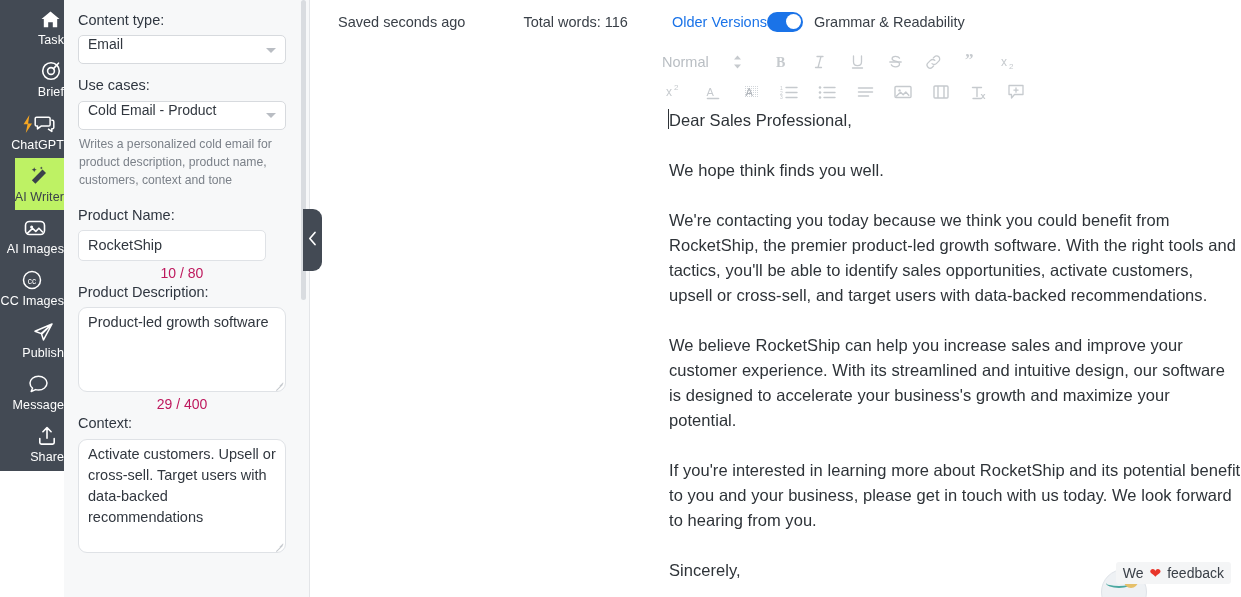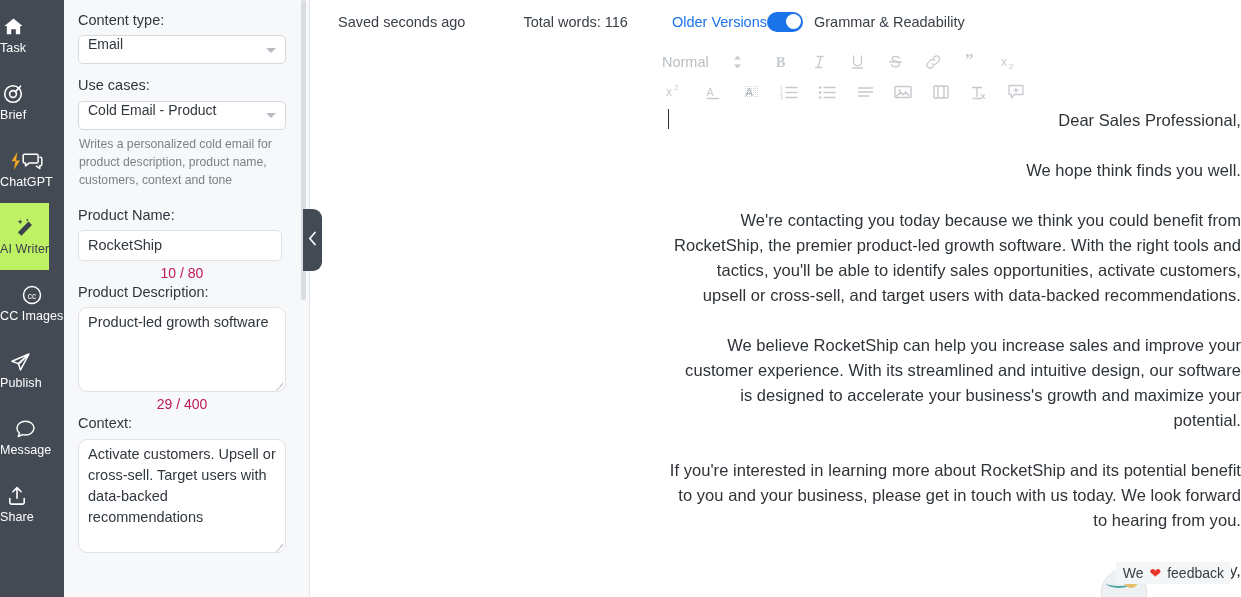--- a/index.html
+++ b/index.html
@@ -15,25 +15,25 @@
     position: relative;
     width: 1241px; height: 597px;
     display: flex;
     overflow: hidden;
   }
 
   
   .rail {
     width: 64px;
     min-width: 64px;
-    height: 597px;
+    height: 471px;
     background: #434a54;
     display: flex;
     flex-direction: column;
-    align-items: flex-start;
+    align-items: flex-end;
     padding-top: 2px;
     position: relative;
     z-index: 5;
   }
   .rail-item {
     height: 67px;
     display: flex;
     flex-direction: column;
     align-items: center;
     justify-content: center;
@@ -119,21 +119,21 @@
     border-top: 5px solid #b9bdc3;
   }
   .helper-text {
     font-size: 12.2px;
     color: #7b8189;
     line-height: 1.47;
     margin: -7px 0 17px 1px;
     max-width: 196px;
   }
   .text-input {
-    width: 204px;
+    width: 188px;
     height: 31px;
     background: #ffffff;
     border: 1px solid #dfe2e6;
     border-radius: 5px;
     padding: 0 9px;
     font-size: 14.5px;
     color: #31373f;
     font-family: "Liberation Sans", sans-serif;
     outline: none;
     display: block;
@@ -192,21 +192,20 @@
     z-index: 20;
   }
 
   
   .editor {
     flex: 1;
     height: 597px;
     position: relative;
     background: #ffffff;
     overflow: hidden;
-    text-align: right;
   }
   .topbar {
     height: 43px;
     display: flex;
     align-items: center;
     padding: 0 0 0 28px;
     gap: 0;
     font-size: 14.5px;
     color: #3a4048;
   }
@@ -373,20 +372,30 @@
       <span class="rail-ico">
         <svg width="22" height="20" viewBox="0 0 22 20">
           <path d="M14.5 3.6 18 7.1 7.4 17.7 3.9 14.2z" fill="currentColor"></path>
           <path d="M6.2 1.3l.7 1.8 1.8.7-1.8.7-.7 1.8-.7-1.8L3.7 3.8l1.8-.7z" fill="currentColor"></path>
           <path d="M13.3 0.5l.4 1.1 1.1.4-1.1.4-.4 1.1-.4-1.1-1.1-.4 1.1-.4z" fill="currentColor"></path>
         </svg>
       </span>
       <span class="rail-label">AI Writer</span>
     </div>
 
+    <div class="rail-item">
+      <span class="rail-ico">
+        <svg width="22" height="20" viewBox="0 0 22 20">
+            <rect x="1.5" y="3.5" width="19" height="13" rx="4" fill="none" stroke="currentColor" stroke-width="1.6"></rect>
+            <circle cx="7.6" cy="9.1" r="1.5" fill="currentColor"></circle>
+            <path d="M3 15.6 8.6 10.4l3.2 3 3.1-3.2 4.1 4.3" fill="none" stroke="currentColor" stroke-width="1.6" stroke-linejoin="round"></path>
+          </svg>
+      </span>
+      <span class="rail-label">AI Images</span>
+    </div>
 
     <div class="rail-item">
       <span class="rail-ico">
         <svg width="20" height="20" viewBox="0 0 20 20">
             <circle cx="10" cy="10" r="8.5" fill="none" stroke="currentColor" stroke-width="1.5"></circle>
             <text x="10" y="13.6" font-size="8.5" fill="currentColor" text-anchor="middle" font-family="Liberation Sans, sans-serif">cc</text>
           </svg>
       </span>
       <span class="rail-label">CC Images</span>
     </div>

